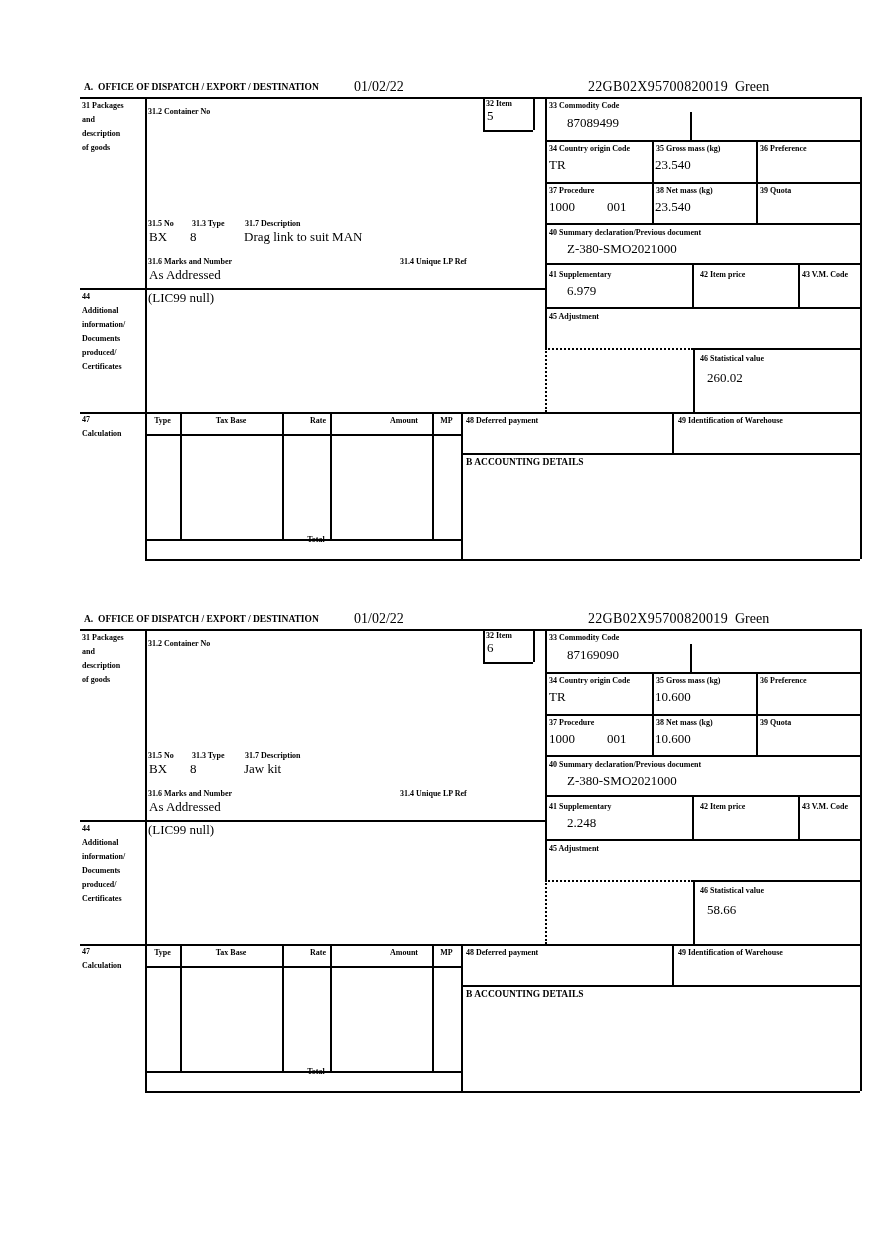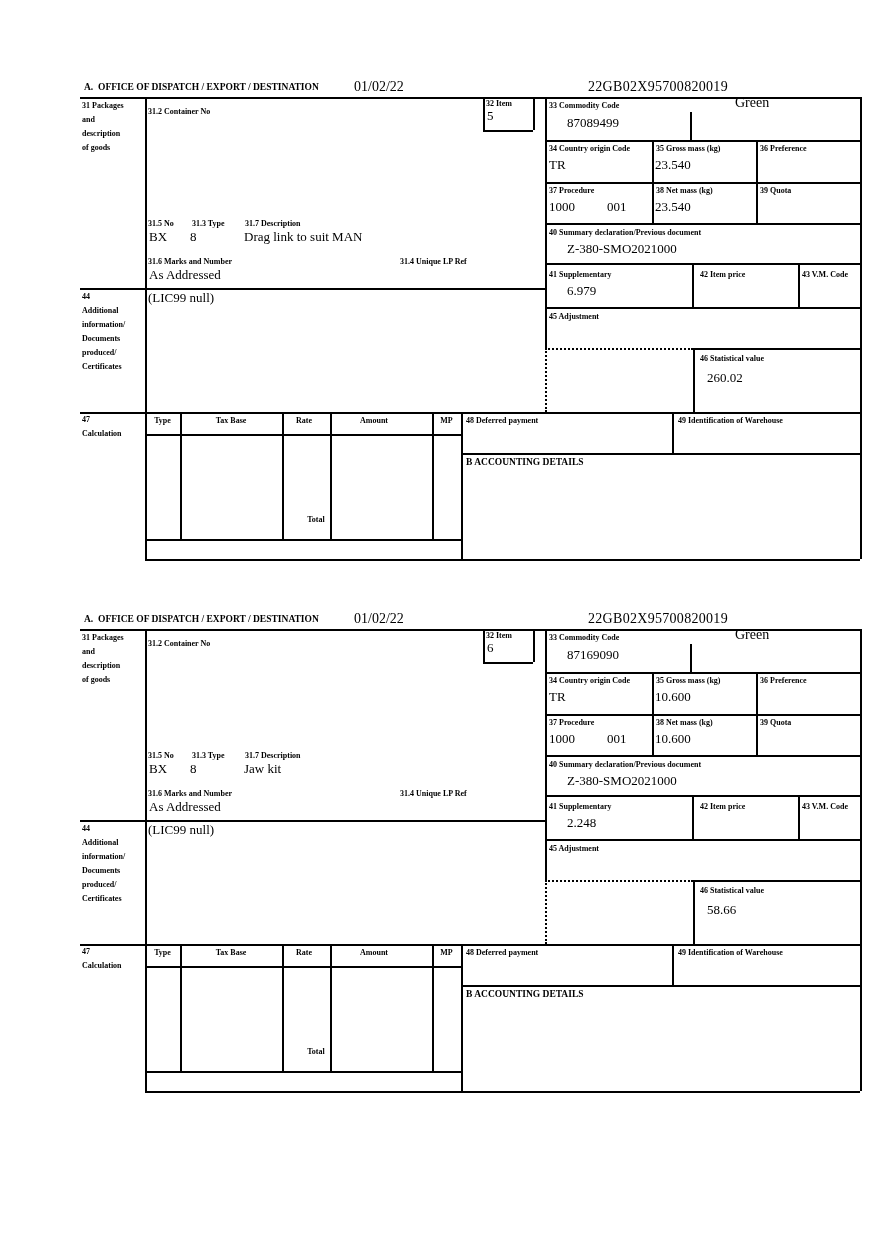--- a/index.html
+++ b/index.html
@@ -10,26 +10,26 @@
   .t{position:absolute;white-space:pre;}
   .lab{font-weight:bold;font-size:8px;line-height:10px;}
   .lab2{font-weight:bold;font-size:9.5px;line-height:11px;}
   .val{font-size:13px;line-height:14px;}
   .big{font-size:14px;line-height:15px;}
   .hl{position:absolute;height:0;border-top:2px solid #000;}
   .vl{position:absolute;width:0;border-left:2px solid #000;}
   .doth{border-top-style:dotted;}
   .dotv{border-left-style:dotted;}
   .ctr{text-align:center;}
-  .rgt{text-align:center;}
+  .rgt{text-align:right;}
   
   .hdrA{left:4px;top:2px;}
   .dateP{left:274px;top:-1px;}
   .mrnP{left:508px;top:-1px;letter-spacing:.3px;}
-  .greenP{left:655px;top:-1px;margin-top:16px;}
+  .greenP{left:655px;top:-1px;}
   
   .ln-top{left:0;top:17px;width:780px;}
   .ln-32b{left:403px;top:50px;width:50px;}
   .ln-33b{left:465px;top:60px;width:315px;}
   .ln-34b{left:465px;top:102px;width:315px;}
   .ln-37b{left:465px;top:143px;width:315px;}
   .ln-40b{left:465px;top:183px;width:315px;}
   .ln-41b{left:465px;top:227px;width:315px;}
   .ln-45b{left:465px;top:268px;width:148px;}
   .ln-46t{left:613px;top:268px;width:167px;}
@@ -82,21 +82,21 @@
   .p-supp{left:487px;top:204px}
   .p-45{left:469px;top:232px}
   .p-46{left:620px;top:274px}.p-stat{left:627px;top:291px}
   .th-type{left:65px;top:336px;width:35px}
   .th-taxbase{left:100px;top:336px;width:102px}
   .th-rate{left:202px;top:336px;width:44px;padding-right:2px}
   .th-amount{left:250px;top:336px;width:88px;padding-right:14px}
   .th-mp{left:352px;top:336px;width:29px}
   .p-48{left:386px;top:336px}.p-49{left:598px;top:336px}
   .p-acc{left:386px;top:377px}
-  .p-total{left:65px;top:435px;width:342px}
+  .p-total{left:65px;top:455px;width:342px}
 </style>
 </head>
 <body>
 
 <div class="page">
 
   <div class="sec s1">
     <div class="t lab2 hdrA">A.  OFFICE OF DISPATCH / EXPORT / DESTINATION</div>
     <div class="t big dateP">01/02/22</div>
     <div class="t big mrnP">22GB02X95700820019</div>

